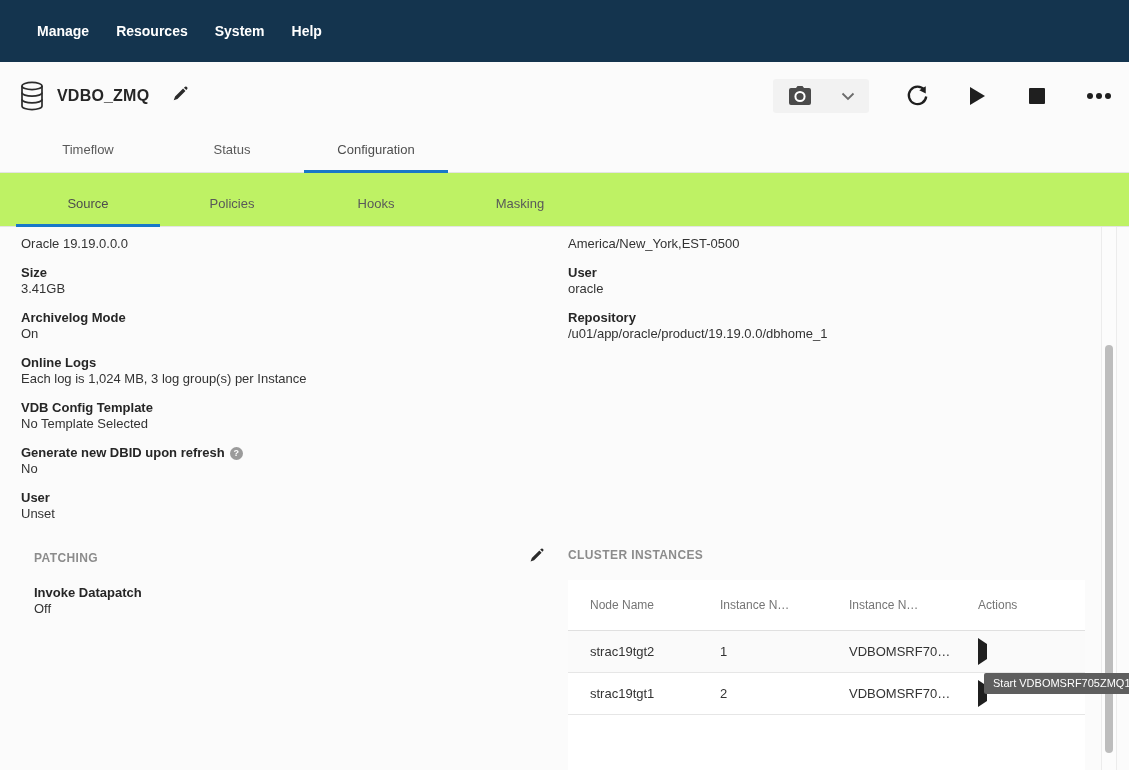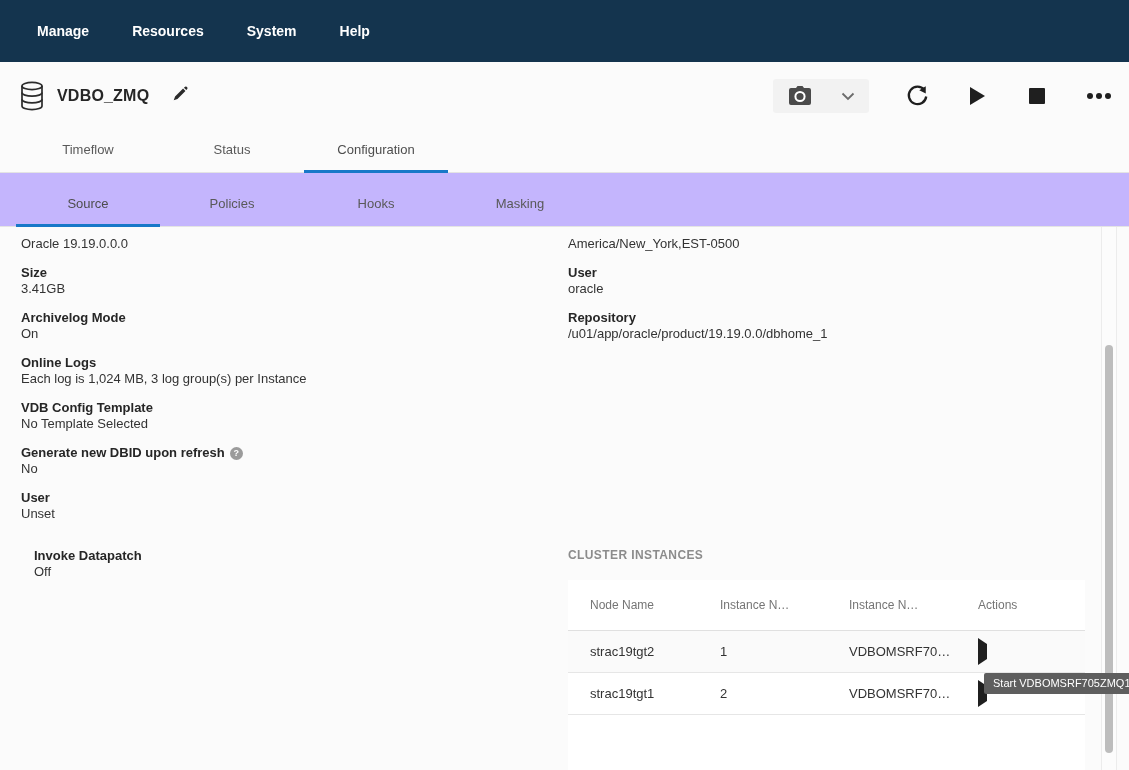--- a/index.html
+++ b/index.html
@@ -1,39 +1,39 @@
 <!DOCTYPE html>
 <html><head>
 <meta charset="utf-8">
 <style>
   * { margin:0; padding:0; box-sizing:border-box; }
   html,body { width:1129px; height:770px; overflow:hidden; }
   body { font-family:"Liberation Sans", sans-serif; background:#fbfbfb; position:relative; color:#333; }
 
   
-  .navbar { height:62px; background:#14344e; display:flex; align-items:center; padding-left:37px;gap:16px; }
+  .navbar { height:62px; background:#14344e; display:flex; align-items:center; padding-left:37px; }
   .nav-item { color:#ffffff; font-size:14px; font-weight:bold; margin-right:27px; cursor:pointer; }
 
   
   .headerbar { height:68px; display:flex; align-items:center; padding:0 20px; background:#fbfbfb; }
   .title-group { display:flex; align-items:center; }
   .db-icon { width:24px; height:30px; margin-right:13px; }
   .page-title { font-size:16px; font-weight:bold; color:#262626; letter-spacing:.2px; }
   .edit-title { margin-left:22px; cursor:pointer; }
   .toolbar { margin-left:auto; display:flex; align-items:center; }
   .snap-btn { width:96px; height:34px; background:#f2f2f2; border-radius:3px; display:flex; align-items:center; justify-content:space-around; cursor:pointer; }
   .tb-btn { margin-left:36px; cursor:pointer; display:flex; align-items:center; justify-content:center; width:24px; height:24px; }
   .play-shape { width:0; height:0; border-left:15px solid #1f1f1f; border-top:9px solid transparent; border-bottom:9px solid transparent; }
   .stop-shape { width:16px; height:16px; background:#1f1f1f; border-radius:1px; }
   .dots { display:flex; }
   .dots i { width:6px; height:6px; border-radius:50%; background:#1f1f1f; margin-left:3px; }
 
   
   .tabs-row { height:43px; border-bottom:1px solid #e4e4e4; display:flex; padding-left:16px; background:#fbfbfb; }
-  .subtabs-row { height:54px; border-bottom:1px solid #e4e4e4; display:flex; padding-left:16px; align-items:flex-end; background:#c4b5fd; }
+  .subtabs-row { height:54px; border-bottom:1px solid #e4e4e4; display:flex; padding-left:16px; align-items:flex-end; background:#bef264; }
   .tab { width:144px; text-align:center; font-size:13px; color:#595959; line-height:40px; cursor:pointer; border-bottom:3px solid transparent; margin-bottom:-1px; }
   .tab.active { border-bottom-color:#1878c8; color:#4d4d4d; }
 
   
   .content { position:absolute; top:227px; left:0; right:0; bottom:0; background:#fbfbfb; }
   .col { position:absolute; top:9px; }
   .col-left { left:21px; width:510px; }
   .col-right { left:568px; width:525px; }
   .field { margin-bottom:13px; }
   .field .flabel { font-size:13px; font-weight:bold; color:#262626; line-height:16px; }
@@ -165,20 +165,28 @@
         <div class="flabel">User</div>
         <div class="fvalue">oracle</div>
       </div>
       <div class="field">
         <div class="flabel">Repository</div>
         <div class="fvalue">/u01/app/oracle/product/19.19.0.0/dbhome_1</div>
       </div>
     </div>
 
   <div class="patching">
+    <div class="patching-head">
+      <span class="section-title">PATCHING</span>
+      <span style="cursor:pointer;">
+        <svg width="16" height="16" viewBox="0 0 20 20">
+          <path d="M3.2 16.8 L4.8 12.4 L14.2 3 L17 5.8 L7.6 15.2 Z M15.2 2 L16.6 0.9 a1.3 1.3 0 0 1 1.8 0.1 l0.6 0.6 a1.3 1.3 0 0 1 0.1 1.8 L18 4.8 Z" fill="#2b2b2b"></path>
+        </svg>
+      </span>
+    </div>
     <div id="patching-fields">
         <div class="field">
           <div class="flabel">Invoke Datapatch</div>
           <div class="fvalue">Off</div>
         </div>
       </div>
   </div>
 
   <div class="cluster">
     <div class="section-title">CLUSTER INSTANCES</div>

